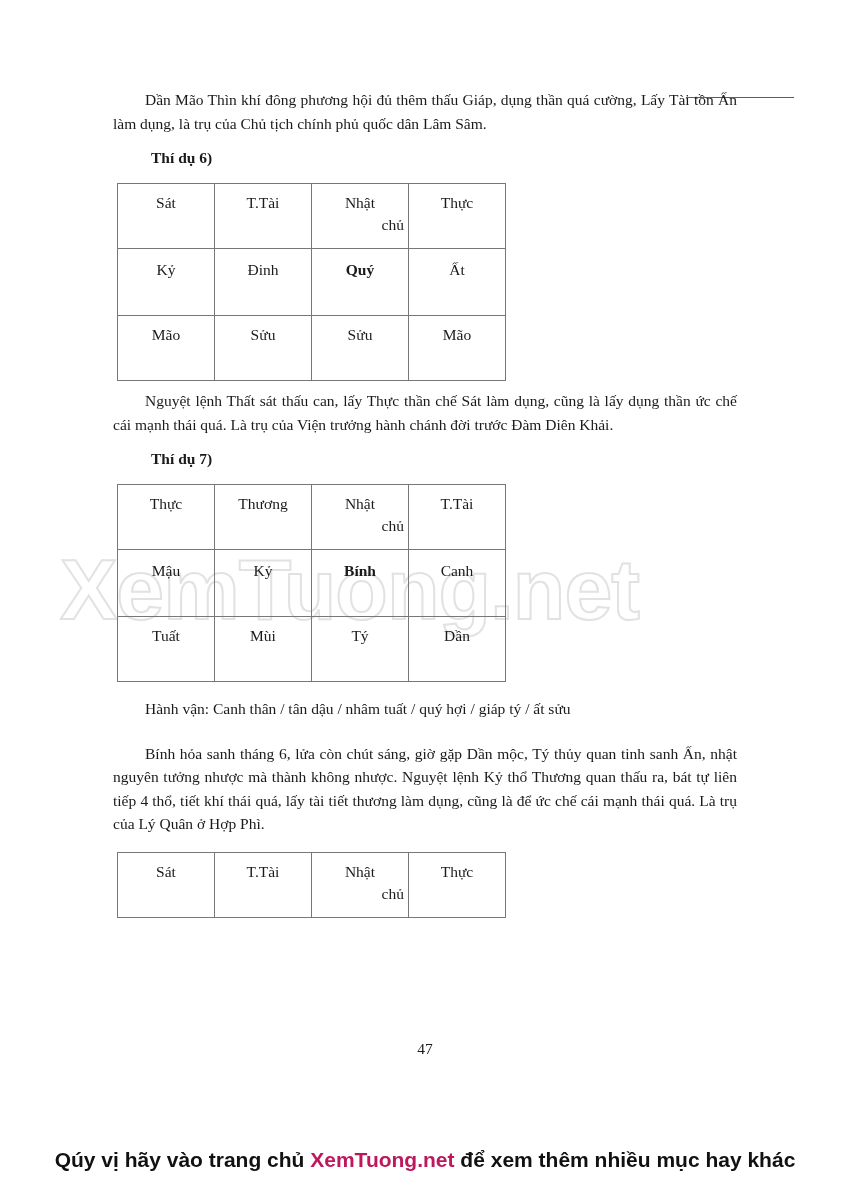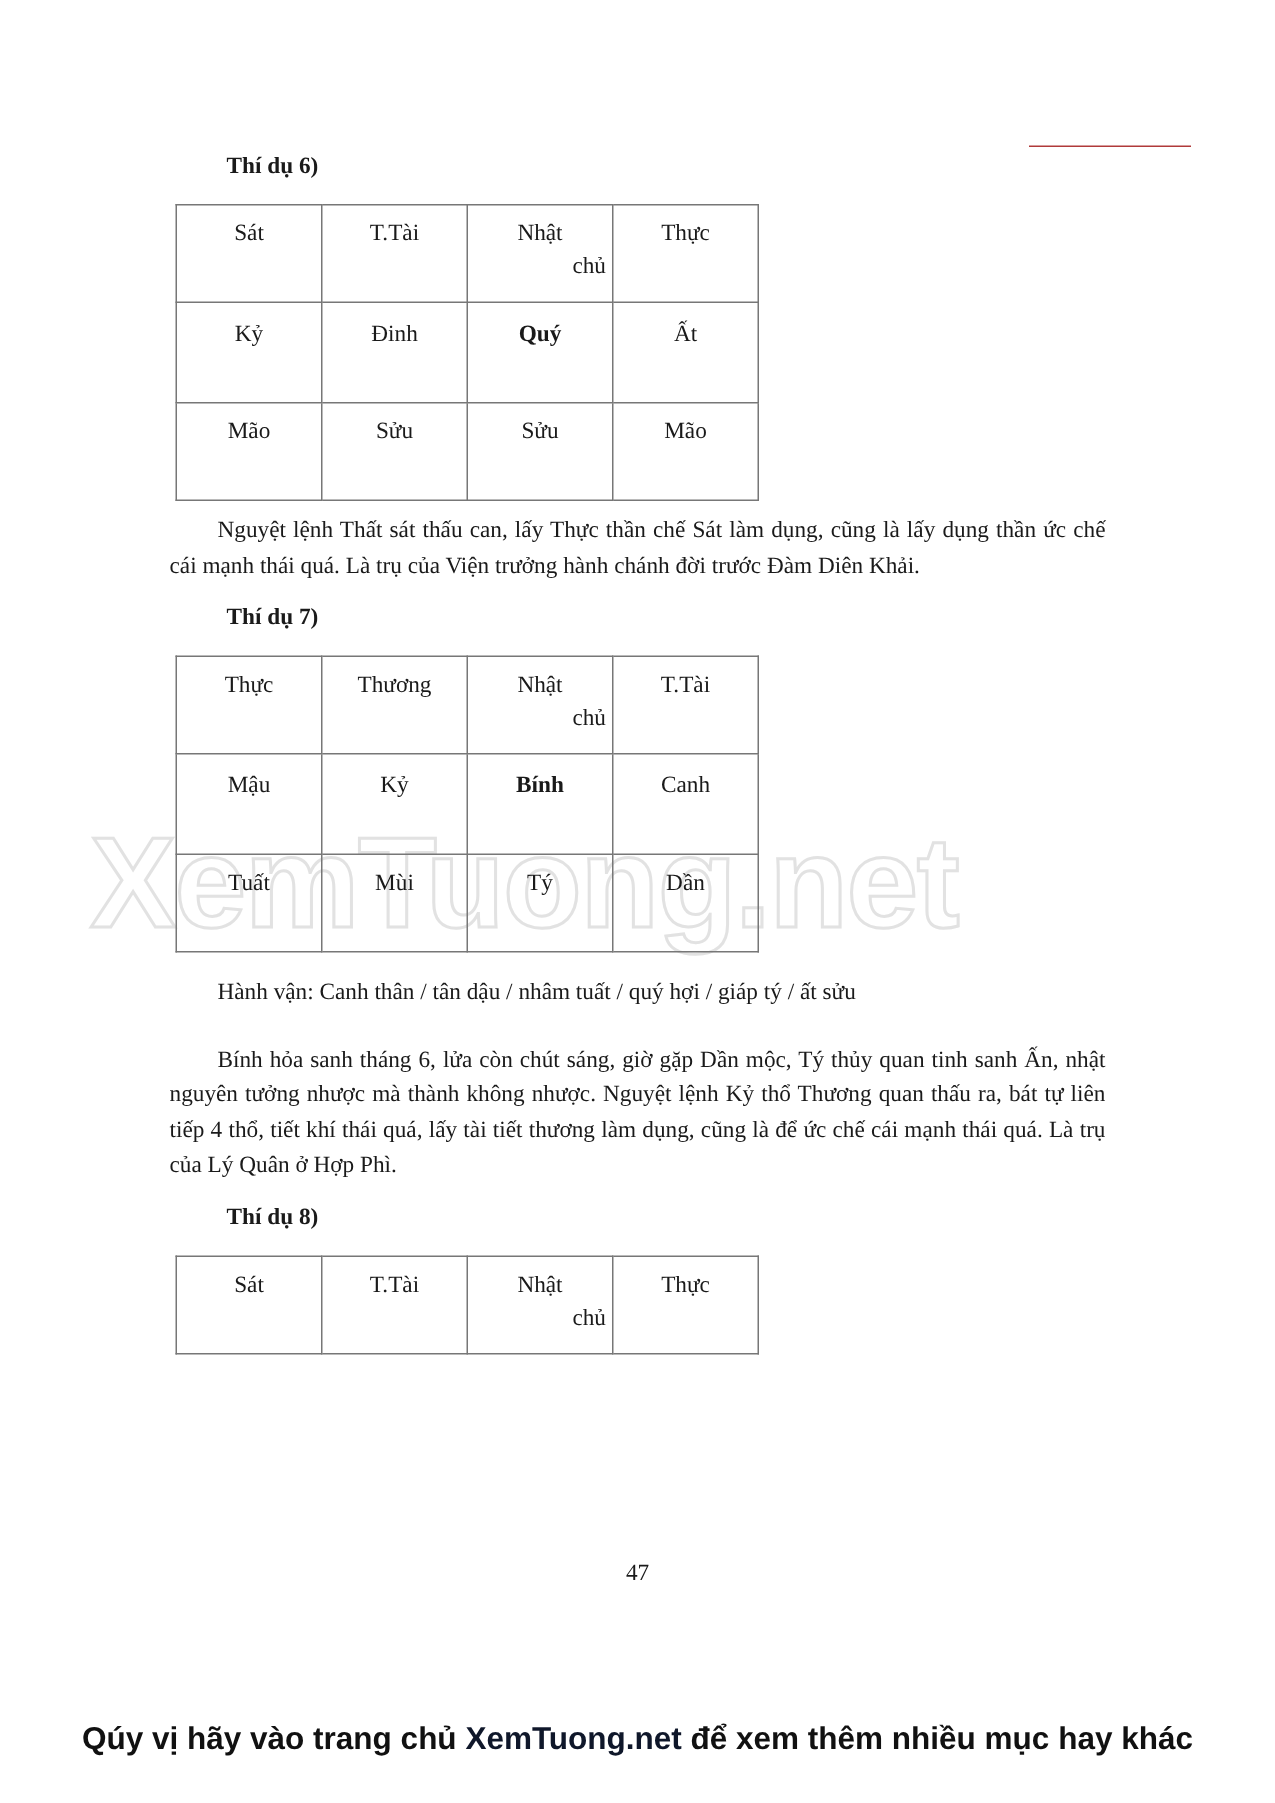--- a/index.html
+++ b/index.html
@@ -114,41 +114,42 @@
     position: absolute;
     left: 0;
     right: 0;
     top: 1148px;
     text-align: center;
     font-family: "Liberation Sans", sans-serif;
     font-size: 21px;
     font-weight: bold;
     color: #111;
   }
-  .footer .brand { color: #0f172a; }
+  .footer .brand { color: #be185d; }
   .footer .part { color: #111; }
   .sep {
     position: absolute;
     left: 0; right: 0;
     top: 1120px;
     height: 1px;
     background: #ffffff;
   }
   .tbl-wrap { position: relative; z-index: 1; }
   .tbl-wrap.over { z-index: 8; }
 </style>
 </head>
 <body>
 
 <div class="page">
 
   <div class="topline"></div>
 
   <div class="content">
 
+    <p class="para">Dần Mão Thìn khí đông phương hội đủ thêm thấu Giáp, dụng thần quá cường, Lấy Tài tồn Ấn làm dụng, là trụ của Chủ tịch chính phủ quốc dân Lâm Sâm.</p>
 
     <div class="example-label">Thí dụ 6)</div>
 
     <div class="tbl-wrap">
     <table class="chart">
       <tbody>
             <tr>
         <td style="width: 88px;"><span>Sát</span></td>
         <td style="width: 88px;"><span>T.Tài</span></td>
         <td style="width: 88px;"><span>Nhật</span><span class="sub">chủ</span></td>
@@ -201,21 +202,20 @@
     </tbody>
         </table>
     </div>
 
     <p class="hanhvan">Hành vận: Canh thân / tân dậu / nhâm tuất / quý hợi / giáp tý / ất sửu</p>
 
     <div class="block-gap"></div>
 
     <p class="para">Bính hỏa sanh tháng 6, lửa còn chút sáng, giờ gặp Dần mộc, Tý thủy quan tinh sanh Ấn, nhật nguyên tưởng nhược mà thành không nhược. Nguyệt lệnh Kỷ thổ Thương quan thấu ra, bát tự liên tiếp 4 thổ, tiết khí thái quá, lấy tài tiết thương làm dụng, cũng là để ức chế cái mạnh thái quá. Là trụ của Lý Quân ở Hợp Phì.</p>
 
-    <div class="example-label">Thí dụ 8)</div>
 
     <div class="tbl-wrap">
     <table class="chart">
       <tbody>
             <tr>
         <td style="width: 88px;"><span>Sát</span></td>
         <td style="width: 88px;"><span>T.Tài</span></td>
         <td style="width: 88px;"><span>Nhật</span><span class="sub">chủ</span></td>
         <td style="width: 88px;"><span>Thực</span></td>
       </tr>

